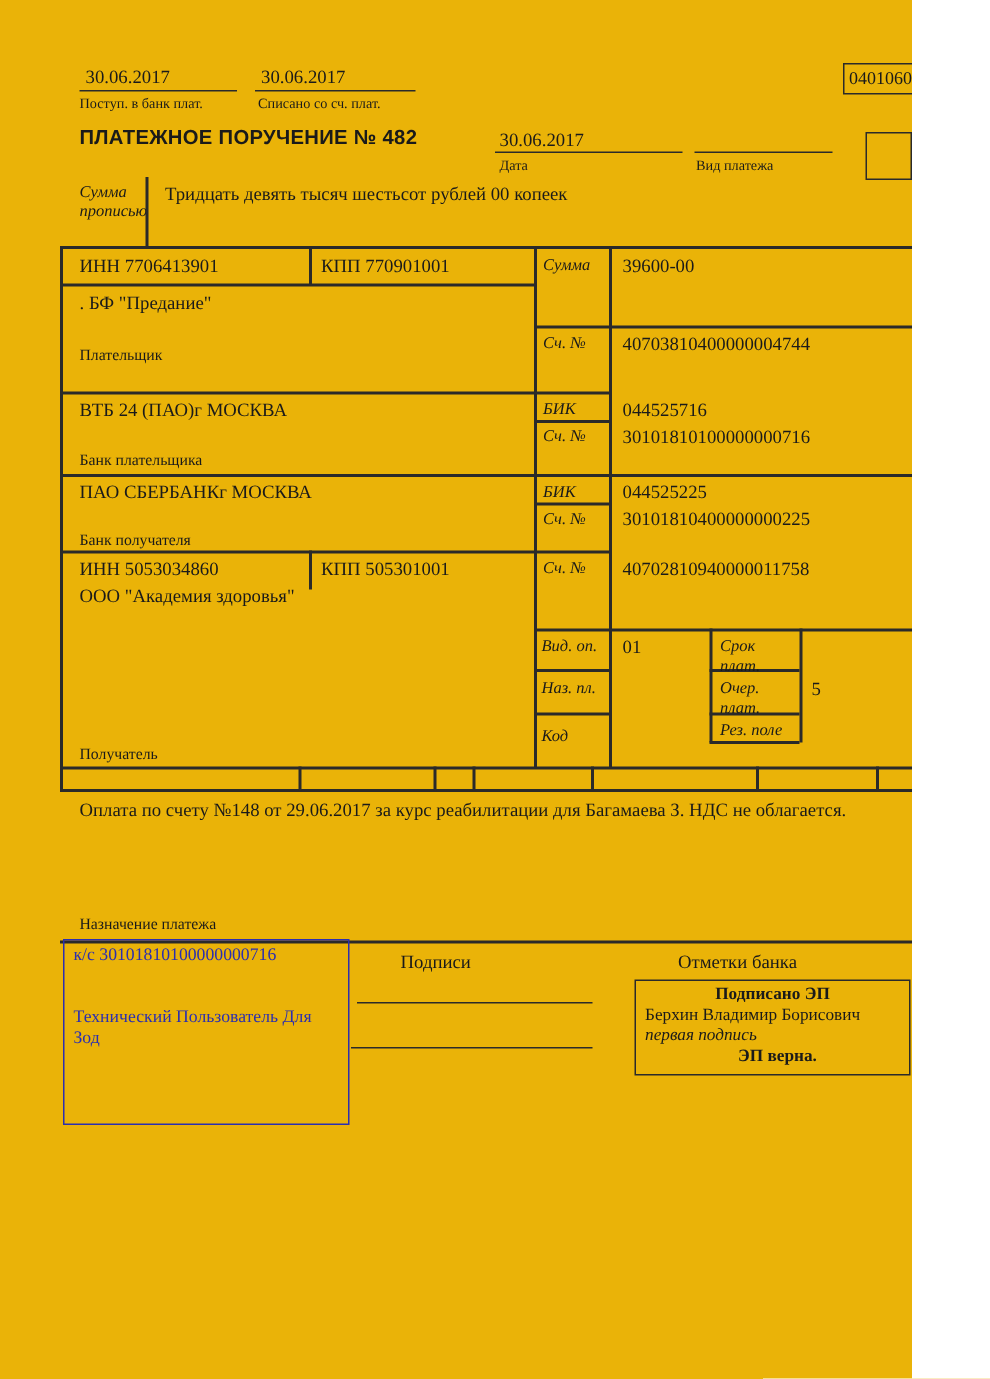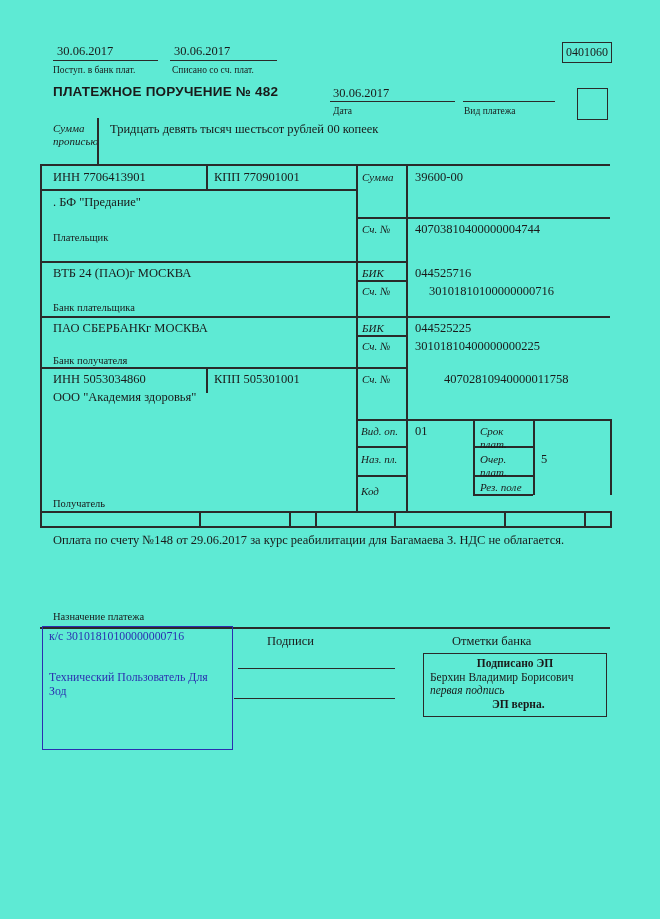--- a/index.html
+++ b/index.html
@@ -1,16 +1,16 @@
 <!DOCTYPE html>
 <html><head>
 <meta charset="utf-8">
 <style>
   html,body{margin:0;padding:0;background:#ffffff;}
-  .page{position:relative;width:660px;height:919px;background:#5eead4;overflow:hidden;
+  .page{position:relative;width:608px;height:919px;background:#eab308;overflow:hidden;
         font-family:"Liberation Serif", serif;color:#1a1a1a;}
   .hl{position:absolute;height:1.8px;background:#2a2a2a;}
   .hl2{position:absolute;height:1.2px;background:#2a2a2a;}
   .vl{position:absolute;width:1.6px;background:#2a2a2a;}
   .t{position:absolute;font-size:12.5px;line-height:14px;white-space:nowrap;}
   .tw{position:absolute;font-size:12.5px;line-height:14px;}
   .lab{position:absolute;font-size:9.5px;line-height:11px;white-space:nowrap;}
   .sec{position:absolute;font-size:10.5px;line-height:12px;white-space:nowrap;}
   .cell{position:absolute;font-size:11px;line-height:13px;font-style:italic;}
   .title{position:absolute;font-family:"Liberation Sans", sans-serif;font-weight:bold;
@@ -95,34 +95,34 @@
   <div class="t" style="left:415px;top:170px;">39600-00</div>
   <div class="t" style="left:53px;top:195px;">. БФ "Предание"</div>
   <div class="cell" style="left:362px;top:223px;">Сч. №</div>
   <div class="t" style="left:415px;top:222px;">40703810400000004744</div>
   <div class="sec" style="left:53px;top:232px;">Плательщик</div>
 
   <div class="t" style="left:53px;top:266px;">ВТБ 24 (ПАО)г МОСКВА</div>
   <div class="cell" style="left:362px;top:267px;">БИК</div>
   <div class="t" style="left:415px;top:266px;">044525716</div>
   <div class="cell" style="left:362px;top:285px;">Сч. №</div>
-  <div class="t" style="left:415px;top:284px;margin-left:14px;">30101810100000000716</div>
+  <div class="t" style="left:415px;top:284px;">30101810100000000716</div>
   <div class="sec" style="left:53px;top:302px;">Банк плательщика</div>
 
   <div class="t" style="left:53px;top:321px;">ПАО СБЕРБАНКг МОСКВА</div>
   <div class="cell" style="left:362px;top:322px;">БИК</div>
   <div class="t" style="left:415px;top:321px;">044525225</div>
   <div class="cell" style="left:362px;top:340px;">Сч. №</div>
   <div class="t" style="left:415px;top:339px;">30101810400000000225</div>
   <div class="sec" style="left:53px;top:355px;">Банк получателя</div>
 
   <div class="t" style="left:53px;top:372px;">ИНН 5053034860</div>
   <div class="t" style="left:214px;top:372px;">КПП 505301001</div>
   <div class="cell" style="left:362px;top:373px;">Сч. №</div>
-  <div class="t" style="left:415px;top:372px;margin-left:29px;">40702810940000011758</div>
+  <div class="t" style="left:415px;top:372px;">40702810940000011758</div>
   <div class="t" style="left:53px;top:390px;">ООО "Академия здоровья"</div>
   <div class="sec" style="left:53px;top:498px;">Получатель</div>
 
   <div class="cell" style="left:361px;top:425px;width:44px;">Вид. оп.</div>
   <div class="t" style="left:415px;top:424px;">01</div>
   <div class="cell" style="left:480px;top:425px;width:40px;">Срок плат.</div>
   <div class="cell" style="left:361px;top:453px;width:44px;">Наз. пл.</div>
   <div class="cell" style="left:480px;top:453px;width:40px;">Очер. плат.</div>
   <div class="t" style="left:541px;top:452px;">5</div>
   <div class="cell" style="left:361px;top:485px;">Код</div>

